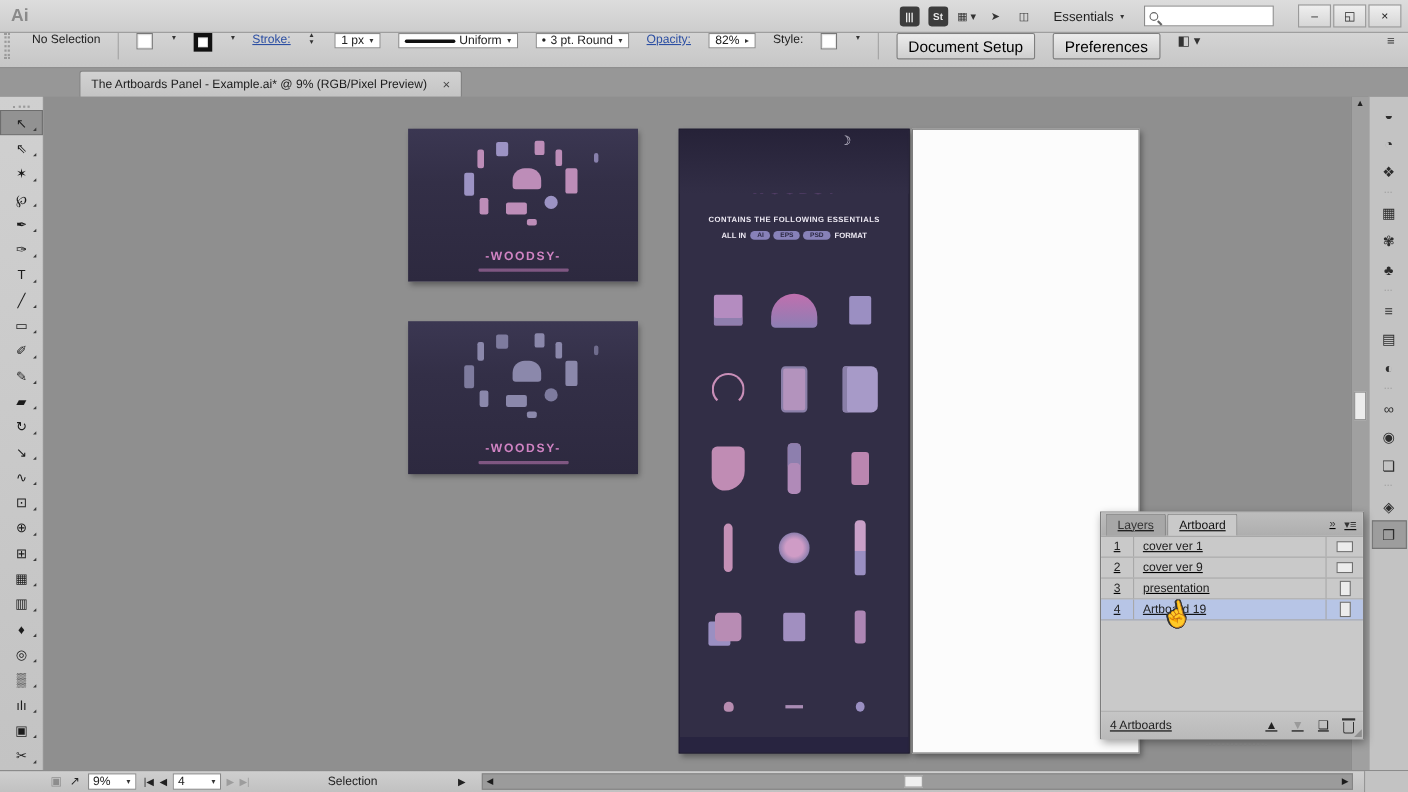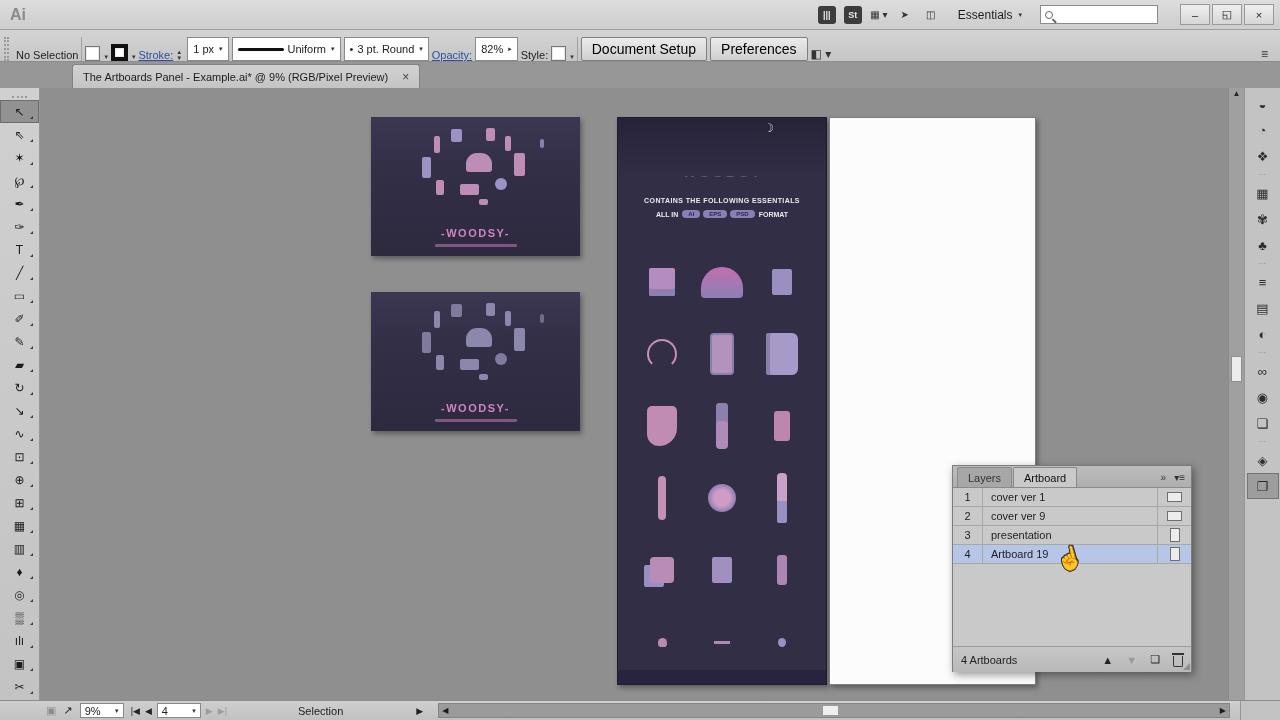--- a/index.html
+++ b/index.html
@@ -15,29 +15,29 @@
   .appicon{font-size:10px;color:#333;display:flex;align-items:center;justify-content:center;min-width:18px;height:18px;}
   .appicon.dark{background:#3c3c3c;color:#e8e8e8;font-weight:bold;border-radius:3px;padding:0 2px;font-size:9px;}
   .workspace{display:flex;align-items:center;gap:5px;margin:0 8px;}
   .searchbox{width:118px;height:19px;background:#fff;border:1px solid #8b8b8b;display:flex;align-items:center;padding:0 4px;}
   .mag{width:8px;height:8px;border:1.5px solid #666;border-radius:50%;position:relative;}
   .mag::after{content:"";position:absolute;width:5px;height:1.5px;background:#666;transform:rotate(45deg);left:6px;top:8px;}
   .winbtns{display:flex;margin-left:10px;}
   .winbtn{width:30px;height:21px;display:flex;align-items:center;justify-content:center;font-size:11px;border:1px solid #9a9a9a;background:linear-gradient(#efefef,#d6d6d6);margin-left:2px;}
 
   
-  .controlbar{height:32px;display:flex;align-items:flex-end;background:linear-gradient(#d4d4d4,#c6c6c6);border-bottom:1px solid #8d8d8d;font-size:11px;padding:0 4px;gap:3px;color:#222;}
+  .controlbar{height:32px;display:flex;align-items:flex-start;background:linear-gradient(#d4d4d4,#c6c6c6);border-bottom:1px solid #8d8d8d;font-size:11px;padding:0 4px;gap:16px;color:#222;}
   .cgrip{width:5px;height:24px;border-left:2px dotted #9a9a9a;border-right:2px dotted #9a9a9a;margin-right:4px;}
   .vsep{width:1px;height:24px;background:#a2a2a2;}
   .swatch{width:15px;height:15px;background:#fff;border:1px solid #777;box-shadow:0 0 0 1px #e8e8e8 inset;}
   .swatch.stroke{background:#fff;border:4px solid #111;width:17px;height:17px;}
   .da{font-size:7px;color:#333;margin-left:1px;}
   .link{color:#2c4fa3;text-decoration:underline;}
   .stepper{display:flex;flex-direction:column;font-size:6px;line-height:6px;color:#333;margin-right:2px;}
-  .fld{background:#fff;border:1px solid #8a8a8a;height:24px;display:flex;align-items:center;padding:0 5px;gap:4px;}
+  .fld{background:#fff;border:1px solid #8a8a8a;height:14px;display:flex;align-items:center;padding:0 5px;gap:4px;}
   .fld .line{width:46px;height:3px;background:#111;border-radius:2px;}
   .btn{border:1px solid #7f7f7f;background:linear-gradient(#ececec,#cfcfcf);padding:3px 10px;border-radius:2px;font-size:14px;}
   .cbicon{font-size:12px;color:#333;}
 
   
   .tabrow{height:26px;background:#979797;display:flex;align-items:flex-end;padding-left:48px;}
   .doctab{background:linear-gradient(#d2d2d2,#c4c4c4);border:1px solid #838383;border-bottom:none;height:24px;display:flex;align-items:center;gap:14px;padding:0 10px;font-size:11px;border-radius:3px 3px 0 0;color:#1c1c1c;margin-left:24px;}
   .doctab .close{font-size:12px;color:#444;}
 
   
@@ -111,21 +111,21 @@
   .pres-grid i:nth-child(16){width:9px;height:9px;background:#b78cb0;border-radius:50% 50% 40% 40%;}
   .pres-grid i:nth-child(17){width:16px;height:3px;background:#a98cb4;}
   .pres-grid i:nth-child(18){width:8px;height:9px;background:#9a8fc2;border-radius:50%;}
 
   
   .vscroll{position:absolute;right:0;top:0;bottom:0;width:16px;background:#a0a0a0;border-left:1px solid #8a8a8a;}
   .vscroll .up{position:absolute;top:1px;left:0;right:0;text-align:center;font-size:8px;color:#222;}
   .vscroll .thumb{position:absolute;left:2px;right:2px;top:268px;height:26px;background:#ececec;border:1px solid #8f8f8f;}
 
   
-  .panel{position:absolute;left:952px;top:377px;width:240px;height:207px;background:#ffffff;border:1px solid #7d7d7d;box-shadow:2px 3px 8px rgba(0,0,0,.4);z-index:20;font-size:11px;}
+  .panel{position:absolute;left:1000px;top:377px;width:240px;height:207px;background:#ffffff;border:1px solid #7d7d7d;box-shadow:2px 3px 8px rgba(0,0,0,.4);z-index:20;font-size:11px;text-decoration:underline;}
   .phead{height:22px;background:linear-gradient(#bdbdbd,#aeaeae);display:flex;align-items:flex-end;border-bottom:1px solid #8a8a8a;padding-left:4px;}
   .ptab{height:20px;padding:0 10px;display:flex;align-items:center;background:#a7a7a7;border:1px solid #8a8a8a;border-bottom:none;font-size:11px;color:#333;border-radius:2px 2px 0 0;margin-right:1px;}
   .ptab.active{background:#c9c9c9;color:#111;}
   .phead .hicons{margin-left:auto;display:flex;gap:8px;padding:0 6px 4px 0;font-size:10px;color:#333;}
   .prows{height:158px;background:#c9c9c9;}
   .abrow{height:19px;display:flex;align-items:center;border-bottom:1px solid #a8a8a8;color:#222;}
   .abrow .num{width:30px;text-align:center;border-right:1px solid #a8a8a8;align-self:stretch;display:flex;align-items:center;justify-content:center;}
   .abrow .nm{flex:1;padding-left:8px;}
   .abrow .oi{width:34px;align-self:stretch;border-left:1px solid #a8a8a8;display:flex;align-items:center;justify-content:center;}
   .abrow .oi::before{content:"";display:block;border:1px solid #6f6f6f;background:#ececec;}

